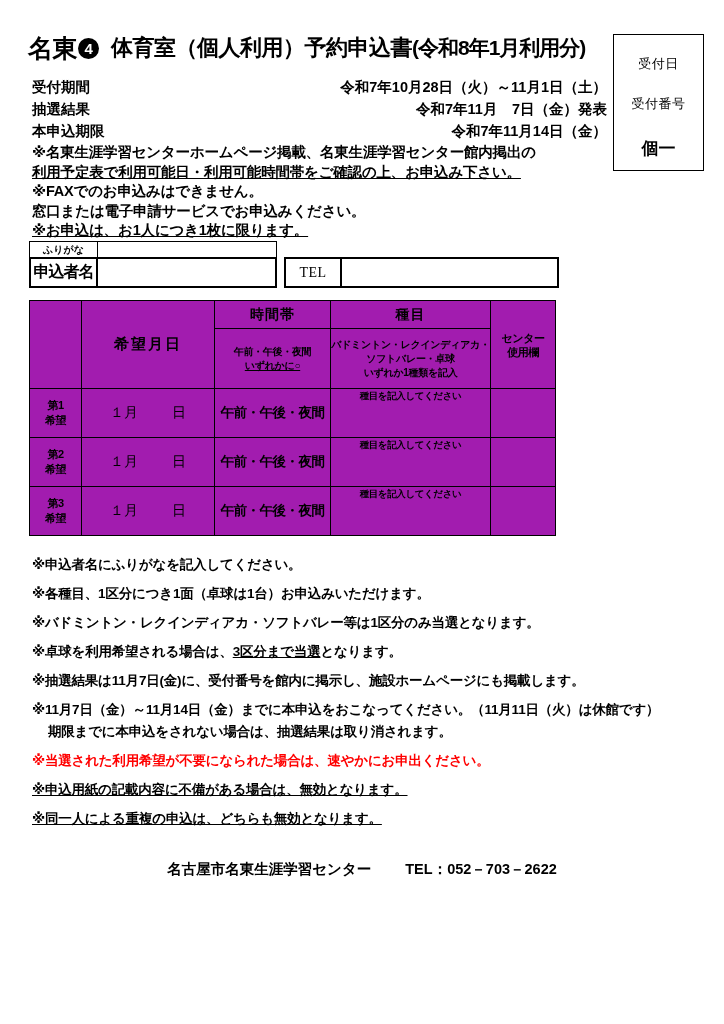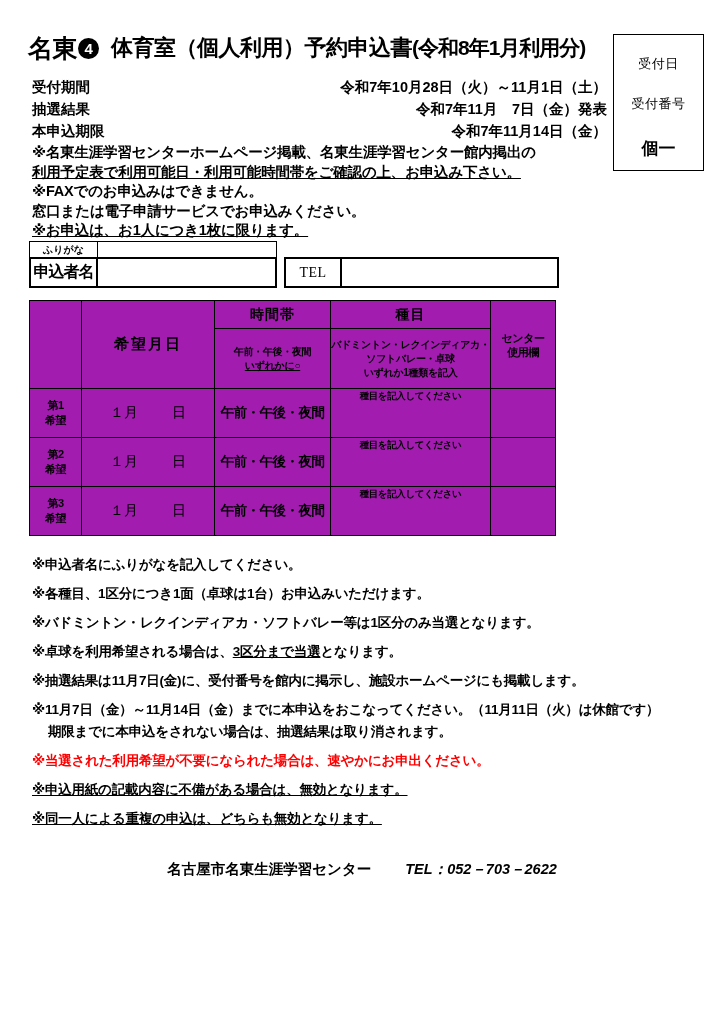--- a/index.html
+++ b/index.html
@@ -302,21 +302,21 @@
   .footer {
     position: absolute;
     left: 0;
     top: 860px;
     width: 724px;
     text-align: center;
     font-size: 14.5px;
     font-weight: bold;
     letter-spacing: 0px;
   }
-  .footer .tel { margin-left: 34px; font-style: italic; }
+  .footer .tel { margin-left: 34px; }
 </style>
 </head>
 <body>
 
 <div class="page">
 
   <div class="title-row">
     <span class="title-main"><span>名東</span><span class="circled-num">4</span></span>
     <span class="title-sub">体育室（個人利用）予約申込書</span>
     <span class="title-sub2">(令和8年1月利用分)</span>

